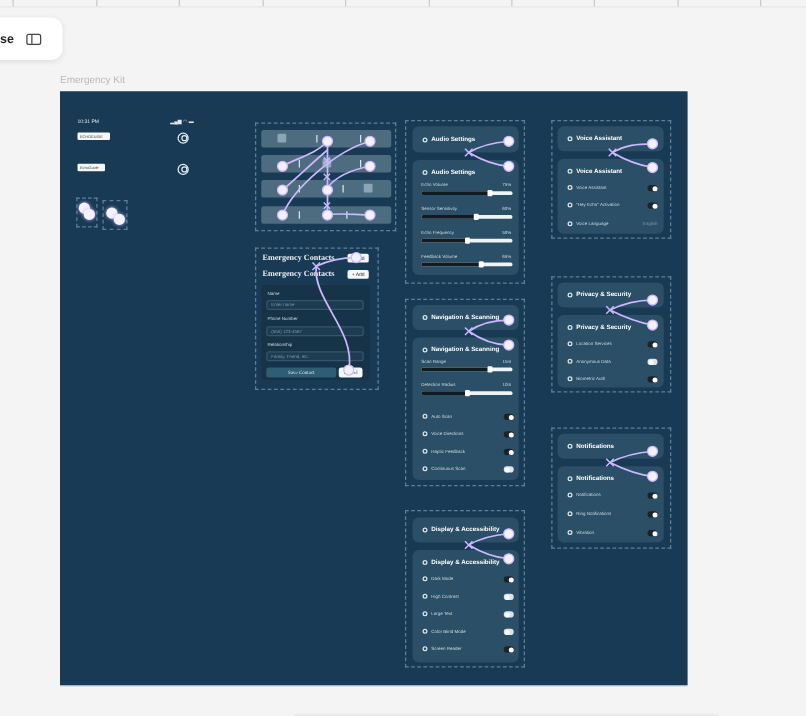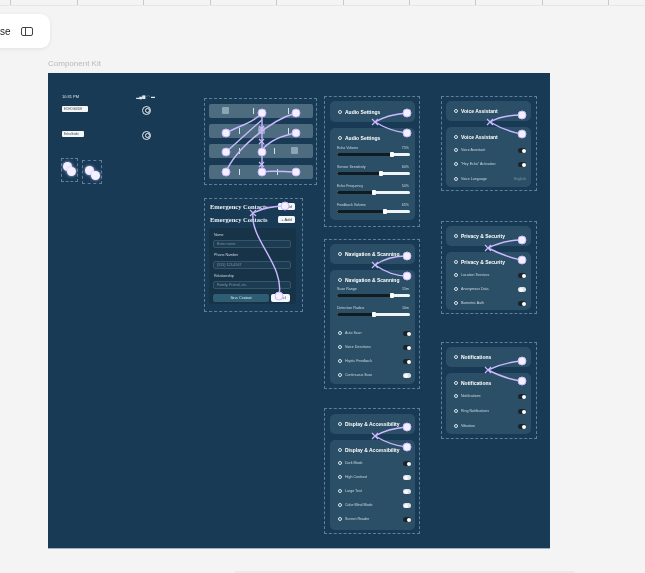--- a/index.html
+++ b/index.html
@@ -1,20 +1,20 @@
 <!DOCTYPE html>
 <html><head>
 <meta charset="utf-8">
 <style>
 *{box-sizing:border-box;margin:0;padding:0}
 html,body{width:645px;height:573px;overflow:hidden;background:#f4f4f4;font-family:"Liberation Sans",sans-serif;position:relative}
 .ruler{position:absolute;left:0;top:0;width:645px;height:6px;border-bottom:1px solid #e6e6e6}
 .tick{position:absolute;top:0;width:1px;height:5px;background:#c9c9c9}
 .toolbar{position:absolute;left:-14px;top:14px;width:64px;height:34px;background:#fff;border-radius:9px;box-shadow:0 1px 4px rgba(0,0,0,.08);display:flex;align-items:center;padding-left:14px;gap:10px}
-.toolbar-label{font-size:10px;color:#222;font-weight:normal}
+.toolbar-label{font-size:10px;color:#222;font-weight:bold}
 .panel-icon{width:12px;height:9px;border:1.3px solid #444;border-radius:2px;position:relative}
 .panel-icon:after{content:"";position:absolute;left:3px;top:0;width:1.3px;height:100%;background:#444}
 .kit-label{position:absolute;left:48px;top:59px;font-size:8px;color:#b9b9b9}
 .canvas{position:absolute;left:48px;top:73px;width:502px;height:475px;background:#183a54;box-shadow:0 1px 0 #9cb2c4}
 .bottom-bar{position:absolute;left:235px;top:571px;width:340px;height:3px;background:#e9e9e9;border-radius:2px}
 .status{position:absolute;left:62px;top:94px;width:93px;font-size:4px;color:#dfe8ef;display:flex;justify-content:space-between}
 .chip{position:absolute;height:6px;background:#f4f7f9;border-radius:1px;font-size:3px;color:#444;padding:0 2px;line-height:6px}
 .avatar{position:absolute;width:9px;height:9px;border:1.2px solid #e6edf3;border-radius:50%}
 .avatar:after{content:"";position:absolute;left:2px;top:1px;width:3px;height:3px;border:1px solid #e6edf3;border-radius:50%}
 .dash{position:absolute;border:1px dashed #5d8099}
@@ -59,21 +59,21 @@
   <div class="tick" style="left:475px"></div>
   <div class="tick" style="left:542px"></div>
   <div class="tick" style="left:608px"></div>
 </div>
 
 <div class="toolbar">
   <span class="toolbar-label">se</span>
   <span class="panel-icon"></span>
 </div>
 
-<div class="kit-label">Component Kit</div>
+<div class="kit-label">Emergency Kit</div>
 
 <div class="canvas"></div>
 
 <div class="status">
   <span>10:31 PM</span>
   <span><span>▂▄▆</span> <span>◠</span> <span>▬</span></span>
 </div>
 <div class="chip" style="left:62px;top:106px;width:26px">ECHOGUIDE</div>
 <div class="avatar" style="left:142px;top:106px"></div>
 <div class="chip" style="left:62px;top:131px;width:22px">EchoGuide</div>

